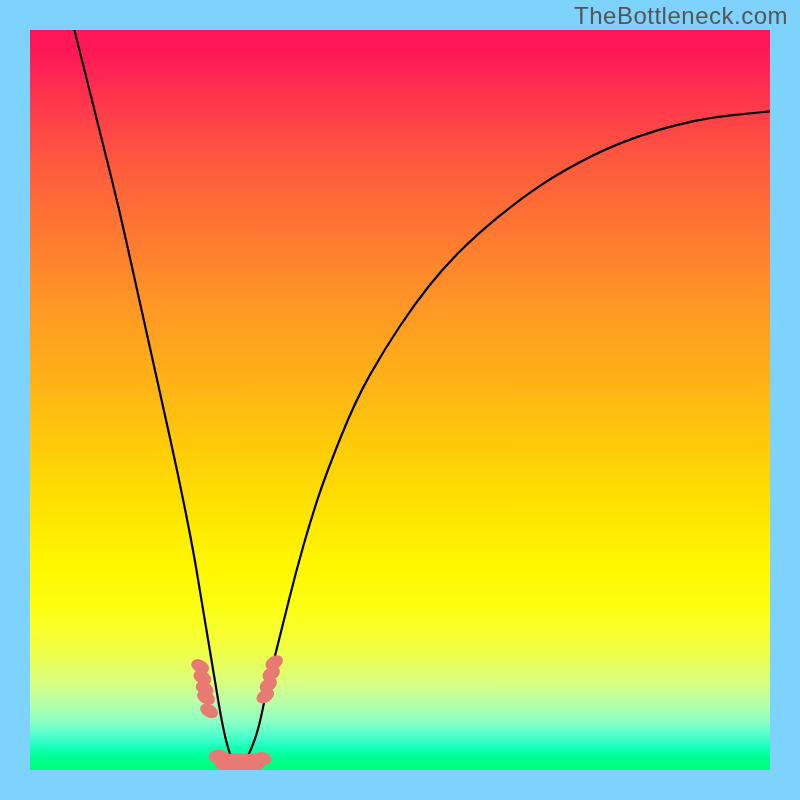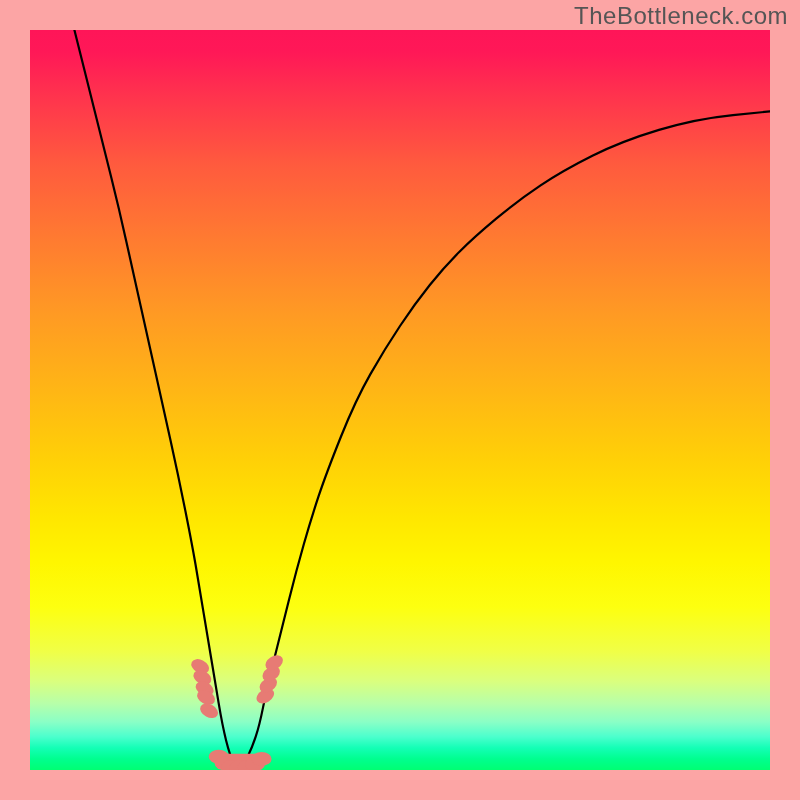--- a/index.html
+++ b/index.html
@@ -8,21 +8,21 @@
     width: 800px;
     height: 800px;
     overflow: hidden;
     background: #000;
     font-family: Arial, Helvetica, sans-serif;
   }
   .frame {
     position: relative;
     width: 800px;
     height: 800px;
-    background: #fca5a5;
+    background: #7dd3fc;
   }
   .watermark {
     position: absolute;
     top: 2px;
     right: 12px;
     color: #555;
     font-size: 24px;
     font-weight: 500;
     letter-spacing: 0.5px;
     z-index: 10;

